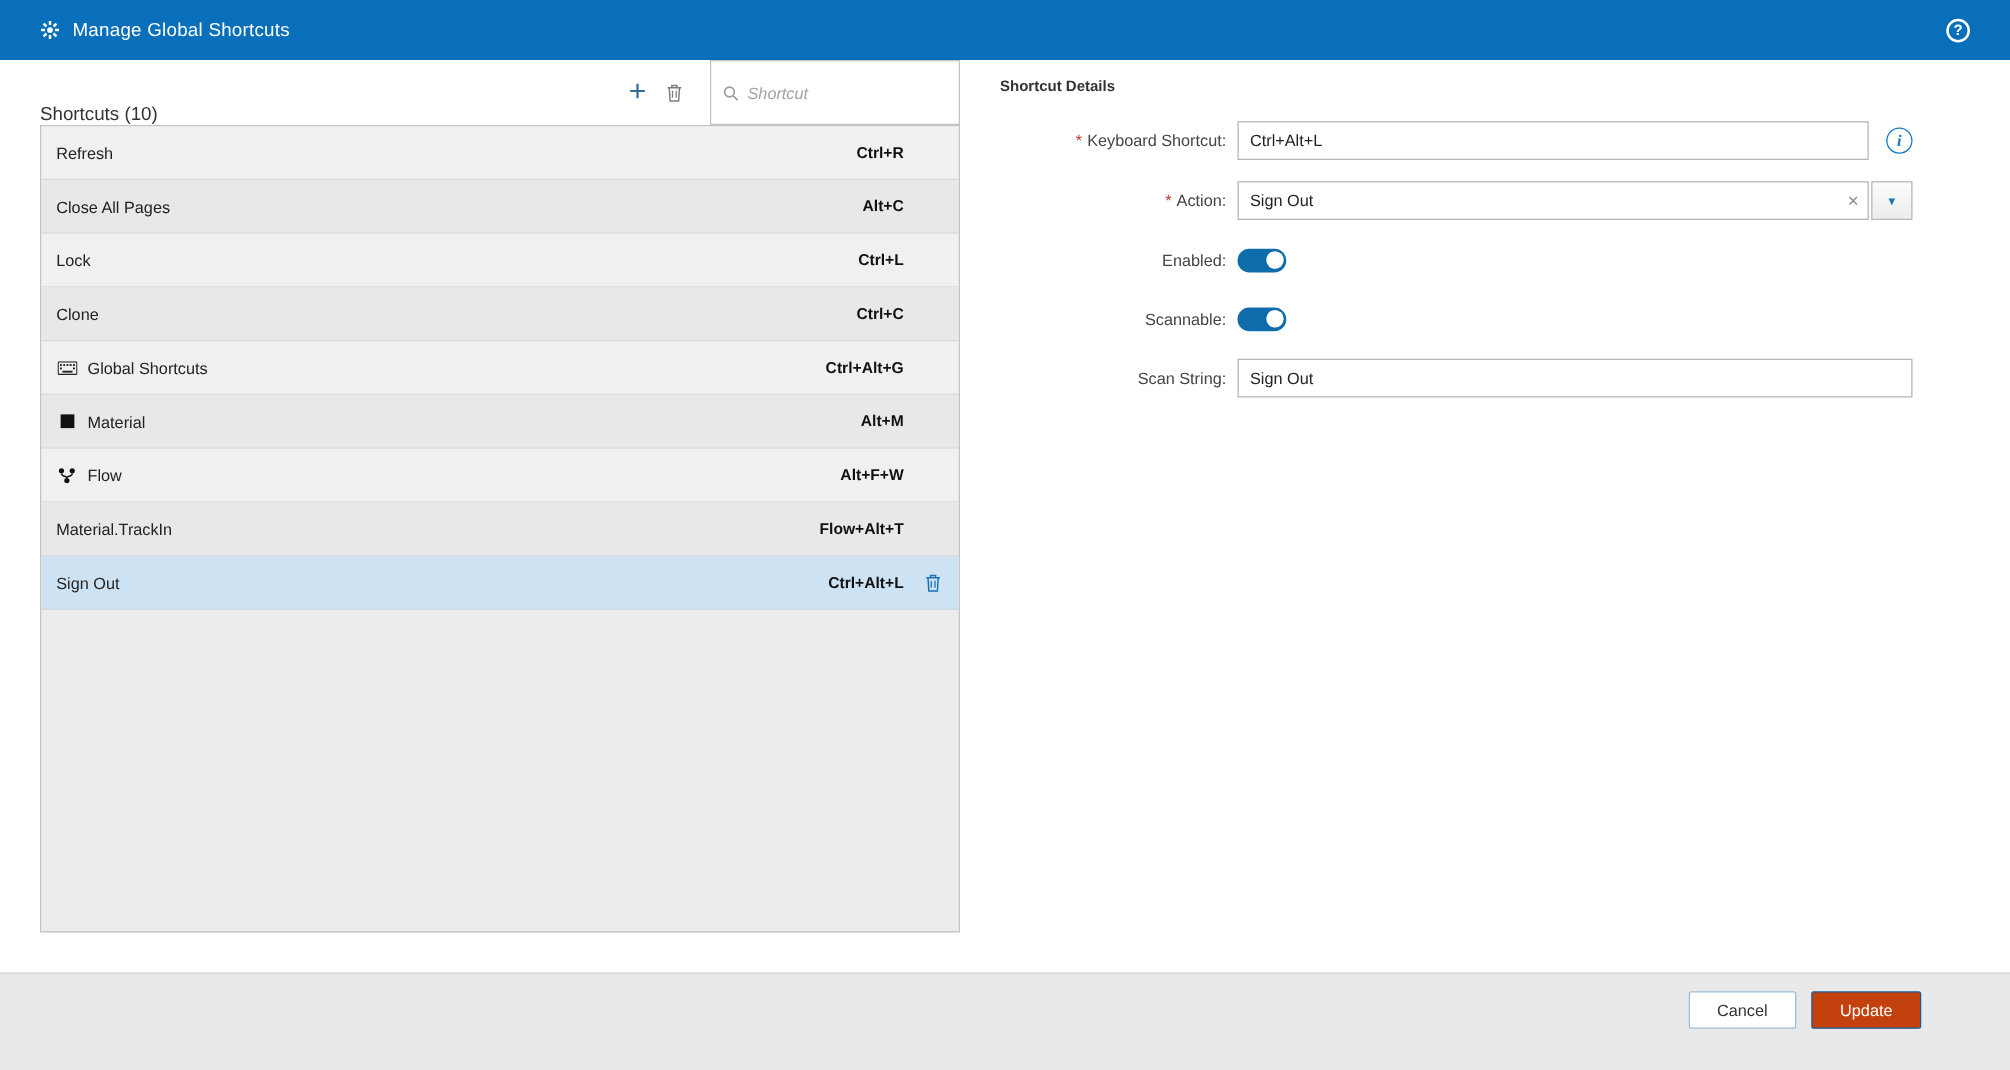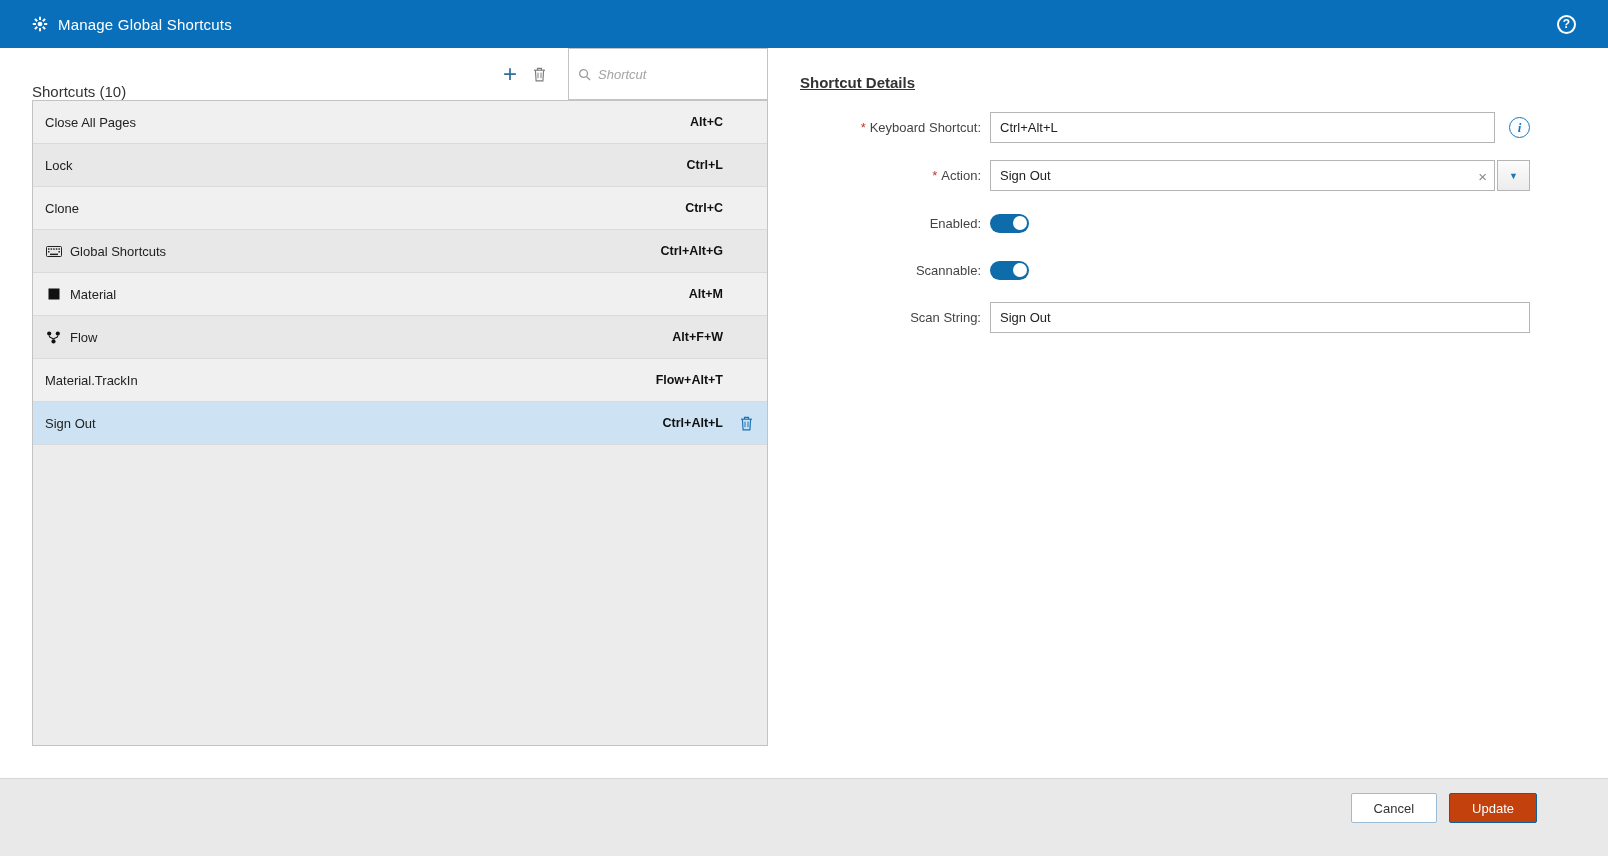--- a/index.html
+++ b/index.html
@@ -54,21 +54,21 @@
   }
   .row:nth-child(odd) { background:#f0f0f0; }
   .row:nth-child(even) { background:#e8e8e8; }
   .row.row-selected { background:#cde3f4 !important; padding-right:14px; }
   .row-icon { display:flex; align-items:center; margin-right:8px; width:17px; justify-content:center; }
   .row-keys { margin-left:auto; font-weight:700; font-size:12.5px; color:#111; white-space:nowrap; }
   .row-trash { color:#1b72b4; margin-left:10px; width:20px; display:flex; justify-content:flex-end; cursor:pointer; background:none; border:none; }
 
   
   .details-panel { position:absolute; left:800px; top:48px; width:790px; }
-  .details-title { padding-top:26px; font-size:15px; color:#333; margin-bottom:21px;text-decoration:underline; }
+  .details-title { padding-top:14px; font-size:12px; color:#333; margin-bottom:21px; }
   .form-row { display:flex; align-items:center; min-height:30px; margin-bottom:17px; }
   .form-label { width:190px; text-align:right; font-size:13px; color:#444; padding-right:9px; white-space:nowrap; }
   .req { color:#c0392b; margin-right:4px; font-size:13px; }
   .text-input {
     height:31px; border:1px solid #b5b5b5; background:#fff; font-size:13px; font-family:inherit;
     color:#222; padding:0 9px; outline:none;
   }
   .w505 { width:505px; }
   .w540 { width:540px; }
   .info-icon {
@@ -152,20 +152,24 @@
           <circle cx="6" cy="6" r="4.2" fill="none" stroke="#9a9a9a" stroke-width="1.4"></circle>
           <line x1="9.1" y1="9.1" x2="13" y2="13" stroke="#9a9a9a" stroke-width="1.4"></line>
         </svg>
         <input class="search-input" type="text" placeholder="Shortcut" style="">
       </span>
     </span>
   </div>
 
   <div class="shortcut-list">
 
+    <div class="row">
+      <span>Refresh</span>
+      <span class="row-keys">Ctrl+R</span>
+    </div>
 
     <div class="row">
       <span>Close All Pages</span>
       <span class="row-keys">Alt+C</span>
     </div>
 
     <div class="row">
       <span>Lock</span>
       <span class="row-keys">Ctrl+L</span>
     </div>

